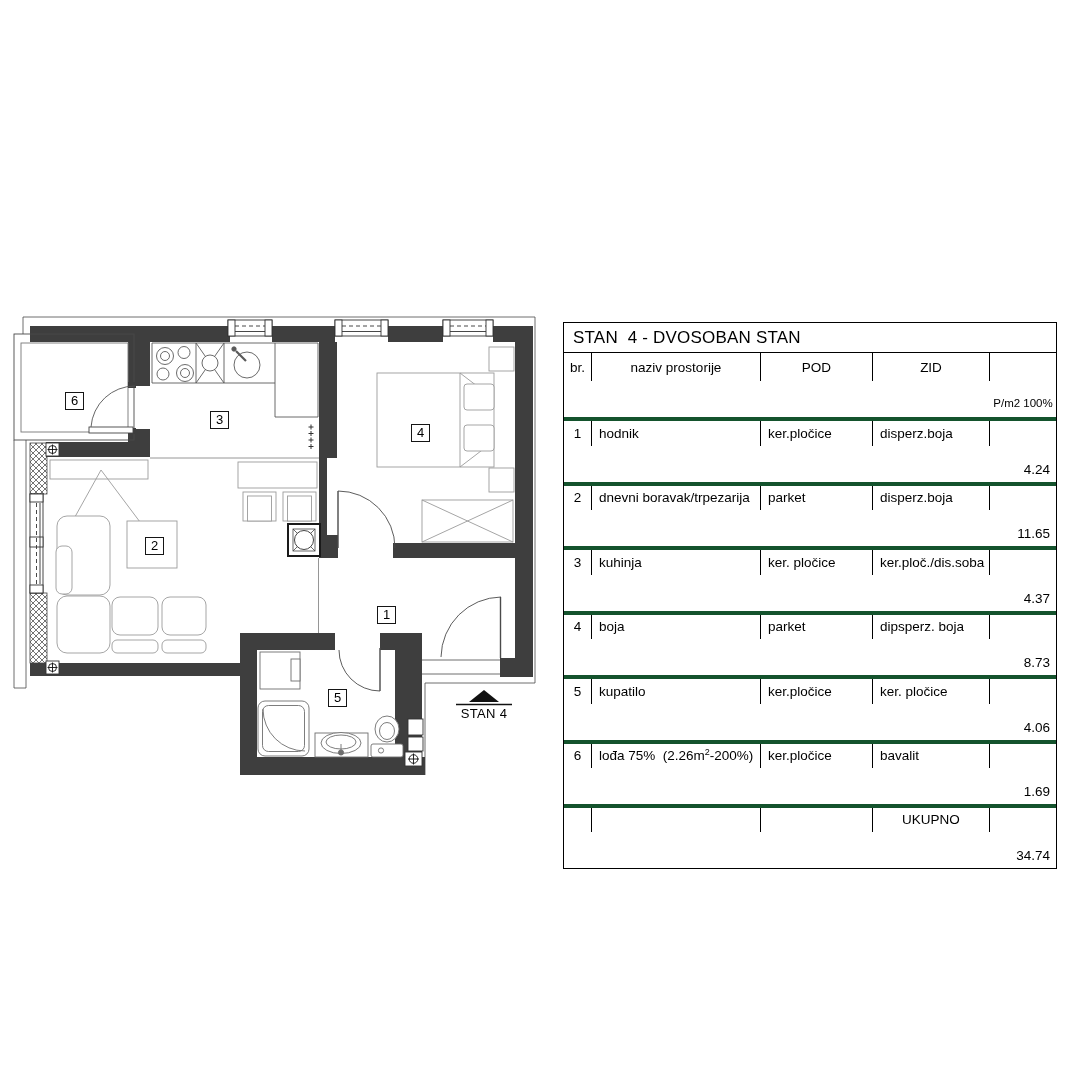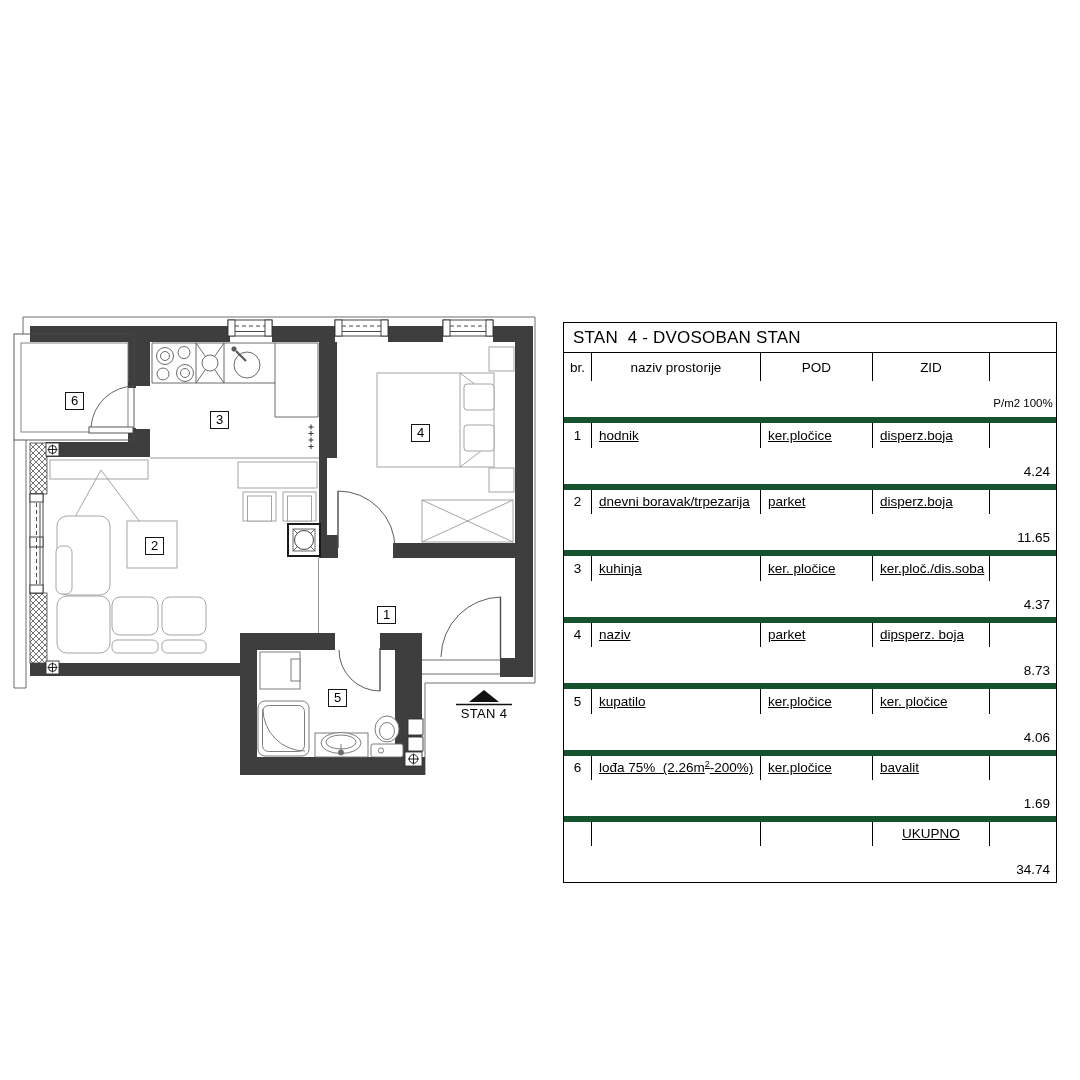--- a/index.html
+++ b/index.html
@@ -7,31 +7,31 @@
        font-family:"Liberation Sans",sans-serif;color:#000;}
   #plan-svg{position:absolute;left:0;top:300px;width:560px;height:500px;}
   .lbl{position:absolute;width:17px;height:16px;border:1.4px solid #151515;background:#fff;
        font-size:13px;line-height:16px;text-align:center;font-weight:400;}
   #stan-marker-label{position:absolute;left:452px;top:706px;width:64px;text-align:center;
        font-size:13px;font-weight:400;letter-spacing:.3px;}
   .tbl{position:absolute;left:563px;top:322px;width:494px;border:1.3px solid #000;
        box-sizing:border-box;background:#fff;}
   .tbl-title{height:29px;border-bottom:1.3px solid #000;display:flex;align-items:center;
        padding-left:9px;font-size:17px;letter-spacing:.2px;white-space:pre;}
-  .trow{display:grid;grid-template-columns:28px 169px 112px 117px 1fr;border-bottom:6px solid #14532d;}
+  .trow{display:grid;grid-template-columns:28px 169px 112px 117px 1fr;border-bottom:4px solid #14532d;}
   .trow:last-child{border-bottom:none;}
   .trow>div{border-right:1px solid #000;display:flex;align-items:center;box-sizing:border-box;
        font-size:13.5px;overflow:hidden;}
   .trow>div:last-child{border-right:none;margin-top:36px;}
   .hrow>div{height:28px;justify-content:center;padding:0;}
   .hdr-p{font-size:11.5px !important;}
   .r>div{height:24.5px;}
   .total>div{height:23.5px;text-align:center;}
   .c-br{justify-content:center;}
-  .c-naziv,.c-pod,.c-zid{padding-left:7px;white-space:pre;text-decoration:underline;}
+  .c-naziv,.c-pod,.c-zid{padding-left:7px;white-space:pre;}
   .c-p{justify-content:flex-end;padding-right:6px;}
   .c-zid-total{justify-content:center !important;padding-left:0 !important;}
   sup.m2{font-size:9px;position:relative;top:-4px;}
 </style>
 </head>
 <body>
 
 <svg id="plan-svg" viewBox="0 300 560 500" xmlns="http://www.w3.org/2000/svg">
   <defs>
     <pattern id="hatch" width="6" height="6" patternUnits="userSpaceOnUse">
@@ -294,21 +294,21 @@
   <div class="trow r">
     <div class="c-br">3</div>
     <div class="c-naziv">kuhinja</div>
     <div class="c-pod">ker. pločice</div>
     <div class="c-zid">ker.ploč./dis.soba</div>
     <div class="c-p">4.37</div>
   </div>
 
   <div class="trow r">
     <div class="c-br">4</div>
-    <div class="c-naziv">naziv</div>
+    <div class="c-naziv">boja</div>
     <div class="c-pod">parket</div>
     <div class="c-zid">dipsperz. boja</div>
     <div class="c-p">8.73</div>
   </div>
 
   <div class="trow r">
     <div class="c-br">5</div>
     <div class="c-naziv">kupatilo</div>
     <div class="c-pod">ker.pločice</div>
     <div class="c-zid">ker. pločice</div>

